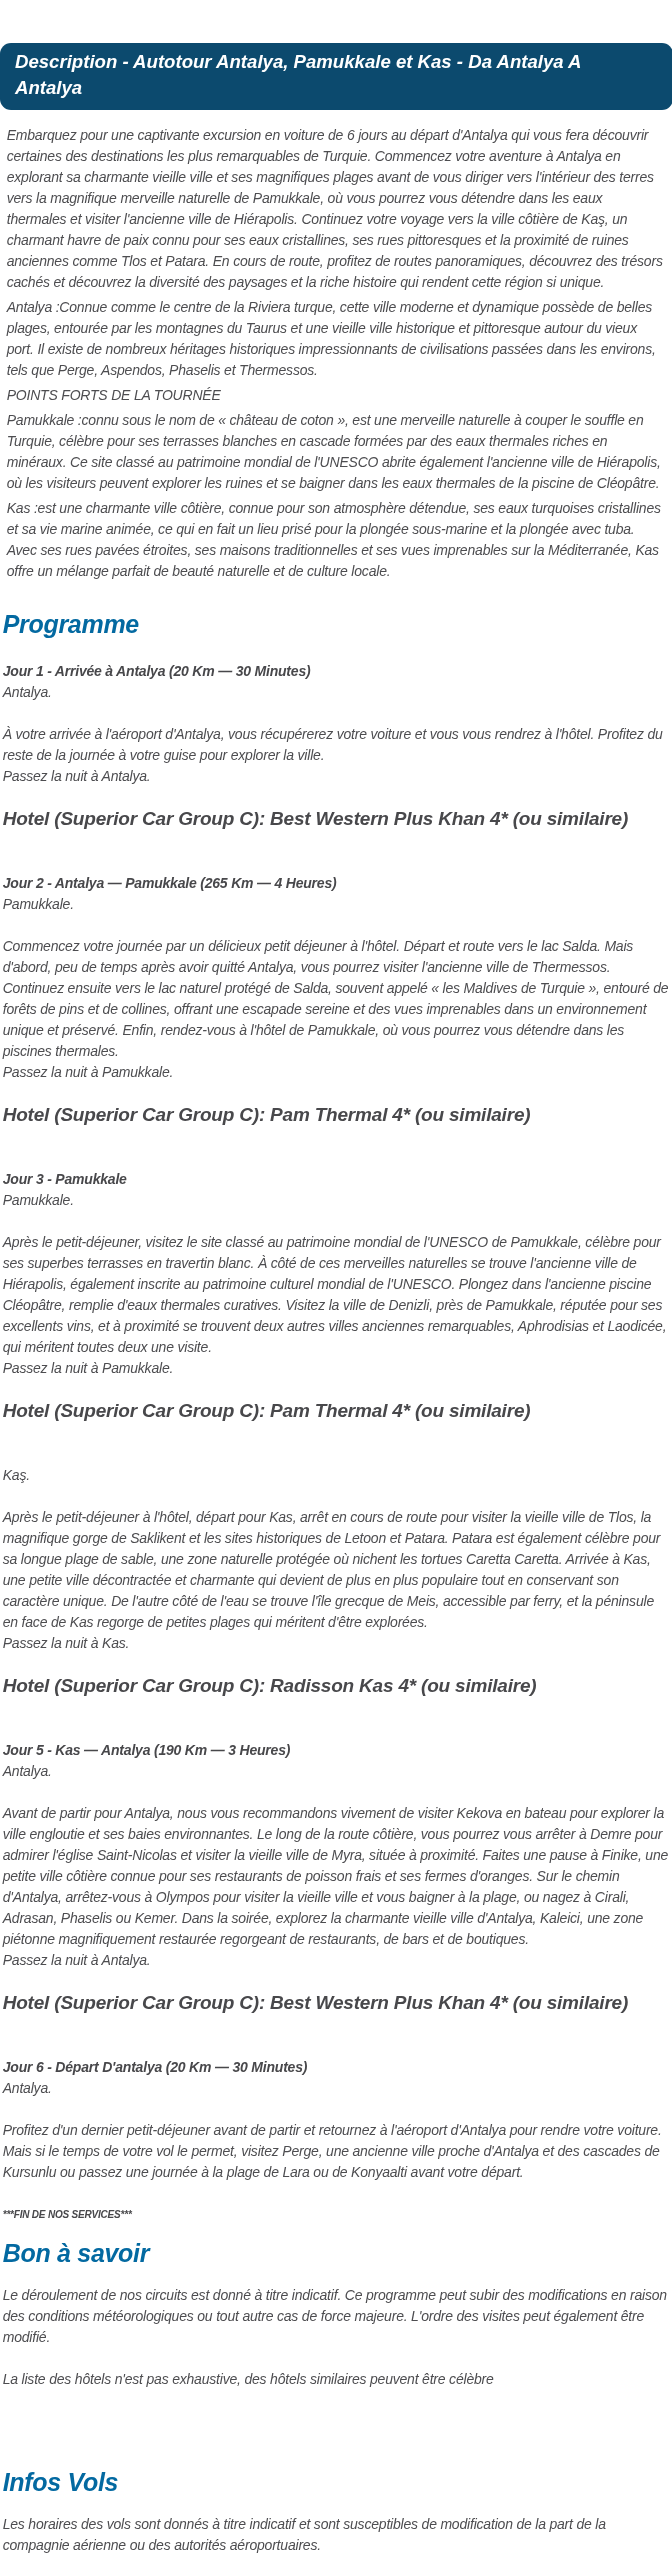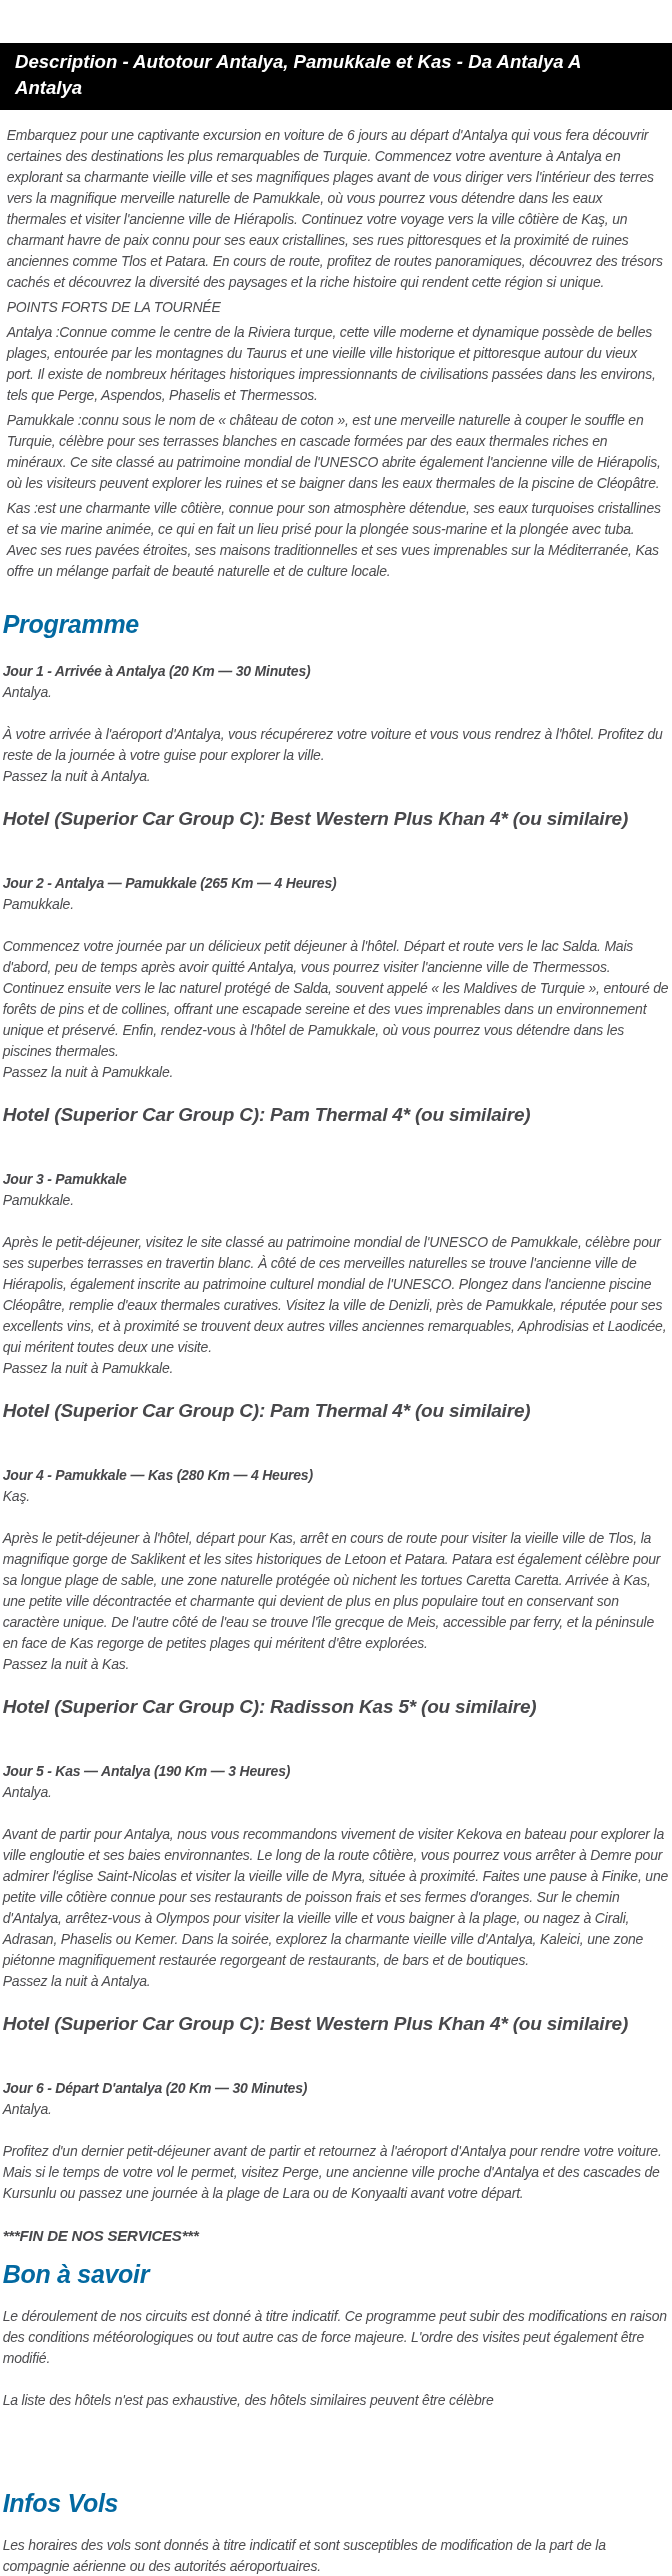--- a/index.html
+++ b/index.html
@@ -10,22 +10,23 @@
   body {
     width: 673px;
     min-height: 2576px;
     font-family: "Liberation Sans", sans-serif;
     font-style: italic;
     color: #4d4d50;
     -webkit-font-smoothing: antialiased;
   }
   .top-spacer { height: 43px; }
   .title-band {
-    background: #000000;
+    background: #0c4a6e;
     padding: 6.2px 27px 9px 15px;
+    border-radius: 11px;
   }
   .title-band h1 {
     margin: 0;
     color: #ffffff;
     font-size: 18.6px;
     line-height: 26px;
     font-weight: 700;
     font-style: italic;
     letter-spacing: 0;
   }
@@ -56,21 +57,21 @@
   .day .day-body { margin-top: 21px; }
   .day .day-hotel {
     margin-top: 21px;
     font-weight: 700;
     font-size: 19px;
     color: #48484b;
   }
   .fin-line {
     margin: 21px 0 0 0;
     font-weight: 700;
-    font-size: 15px;
+    font-size: 10px;
     color: #48484b;
   }
   .bon-section h2 { margin-top: 14px; margin-bottom: 18px; }
   .bon-section p { margin: 0 0 21px 0; }
   .bon-section p:last-child { margin-bottom: 0; }
   .infos-section h2 { margin-top: 78px; margin-bottom: 18px; }
   .infos-section p { margin: 0; }
 </style>
 </head>
 <body>
@@ -80,23 +81,23 @@
 <header class="title-band">
   <h1>Description - Autotour Antalya, Pamukkale et Kas - Da Antalya A Antalya</h1>
 </header>
 
 <main class="content">
 
   <section class="description">
 
       <p>Embarquez pour une captivante excursion en voiture de 6 jours au départ d'Antalya qui vous fera découvrir certaines des destinations les plus remarquables de Turquie. Commencez votre aventure à Antalya en explorant sa charmante vieille ville et ses magnifiques plages avant de vous diriger vers l'intérieur des terres vers la magnifique merveille naturelle de Pamukkale, où vous pourrez vous détendre dans les eaux thermales et visiter l'ancienne ville de Hiérapolis. Continuez votre voyage vers la ville côtière de Kaş, un charmant havre de paix connu pour ses eaux cristallines, ses rues pittoresques et la proximité de ruines anciennes comme Tlos et Patara. En cours de route, profitez de routes panoramiques, découvrez des trésors cachés et découvrez la diversité des paysages et la riche histoire qui rendent cette région si unique.</p>
 
+      <p>Antalya :Connue comme le centre de la Riviera turque, cette ville moderne et dynamique possède de belles plages, entourée par les montagnes du Taurus et une vieille ville historique et pittoresque autour du vieux port. Il existe de nombreux héritages historiques impressionnants de civilisations passées dans les environs, tels que Perge, Aspendos, Phaselis et Thermessos.</p>
+
       <p>POINTS FORTS DE LA TOURNÉE</p>
-
-      <p>Antalya :Connue comme le centre de la Riviera turque, cette ville moderne et dynamique possède de belles plages, entourée par les montagnes du Taurus et une vieille ville historique et pittoresque autour du vieux port. Il existe de nombreux héritages historiques impressionnants de civilisations passées dans les environs, tels que Perge, Aspendos, Phaselis et Thermessos.</p>
 
       <p>Pamukkale :connu sous le nom de « château de coton », est une merveille naturelle à couper le souffle en Turquie, célèbre pour ses terrasses blanches en cascade formées par des eaux thermales riches en minéraux. Ce site classé au patrimoine mondial de l'UNESCO abrite également l'ancienne ville de Hiérapolis, où les visiteurs peuvent explorer les ruines et se baigner dans les eaux thermales de la piscine de Cléopâtre.</p>
 
       <p>Kas :est une charmante ville côtière, connue pour son atmosphère détendue, ses eaux turquoises cristallines et sa vie marine animée, ce qui en fait un lieu prisé pour la plongée sous-marine et la plongée avec tuba. Avec ses rues pavées étroites, ses maisons traditionnelles et ses vues imprenables sur la Méditerranée, Kas offre un mélange parfait de beauté naturelle et de culture locale.</p>
     </section>
 
   <section>
     <h2 class="section-heading">Programme</h2>
 
     <div>
@@ -119,25 +120,24 @@
 
         <div class="day">
           <p class="day-title">Jour 3 - Pamukkale</p>
           <p class="day-loc">Pamukkale.</p>
           <p class="day-body">Après le petit-déjeuner, visitez le site classé au patrimoine mondial de l'UNESCO de Pamukkale, célèbre pour ses superbes terrasses en travertin blanc. À côté de ces merveilles naturelles se trouve l'ancienne ville de Hiérapolis, également inscrite au patrimoine culturel mondial de l'UNESCO. Plongez dans l'ancienne piscine Cléopâtre, remplie d'eaux thermales curatives. Visitez la ville de Denizli, près de Pamukkale, réputée pour ses excellents vins, et à proximité se trouvent deux autres villes anciennes remarquables, Aphrodisias et Laodicée, qui méritent toutes deux une visite.</p>
           <p class="day-overnight">Passez la nuit à Pamukkale.</p>
           <p class="day-hotel">Hotel (Superior Car Group C): Pam Thermal 4* (ou similaire)</p>
         </div>
 
         <div class="day">
-          <p class="day-title">Jour 4 - Pamukkale — Kas (280 Km — 4 Heures)</p>
           <p class="day-loc">Kaş.</p>
           <p class="day-body">Après le petit-déjeuner à l'hôtel, départ pour Kas, arrêt en cours de route pour visiter la vieille ville de Tlos, la magnifique gorge de Saklikent et les sites historiques de Letoon et Patara. Patara est également célèbre pour sa longue plage de sable, une zone naturelle protégée où nichent les tortues Caretta Caretta. Arrivée à Kas, une petite ville décontractée et charmante qui devient de plus en plus populaire tout en conservant son caractère unique. De l'autre côté de l'eau se trouve l'île grecque de Meis, accessible par ferry, et la péninsule en face de Kas regorge de petites plages qui méritent d'être explorées.</p>
           <p class="day-overnight">Passez la nuit à Kas.</p>
-          <p class="day-hotel">Hotel (Superior Car Group C): Radisson Kas 5* (ou similaire)</p>
+          <p class="day-hotel">Hotel (Superior Car Group C): Radisson Kas 4* (ou similaire)</p>
         </div>
 
         <div class="day">
           <p class="day-title">Jour 5 - Kas — Antalya (190 Km — 3 Heures)</p>
           <p class="day-loc">Antalya.</p>
           <p class="day-body">Avant de partir pour Antalya, nous vous recommandons vivement de visiter Kekova en bateau pour explorer la ville engloutie et ses baies environnantes. Le long de la route côtière, vous pourrez vous arrêter à Demre pour admirer l'église Saint-Nicolas et visiter la vieille ville de Myra, située à proximité. Faites une pause à Finike, une petite ville côtière connue pour ses restaurants de poisson frais et ses fermes d'oranges. Sur le chemin d'Antalya, arrêtez-vous à Olympos pour visiter la vieille ville et vous baigner à la plage, ou nagez à Cirali, Adrasan, Phaselis ou Kemer. Dans la soirée, explorez la charmante vieille ville d'Antalya, Kaleici, une zone piétonne magnifiquement restaurée regorgeant de restaurants, de bars et de boutiques.</p>
           <p class="day-overnight">Passez la nuit à Antalya.</p>
           <p class="day-hotel">Hotel (Superior Car Group C): Best Western Plus Khan 4* (ou similaire)</p>
         </div>
 

